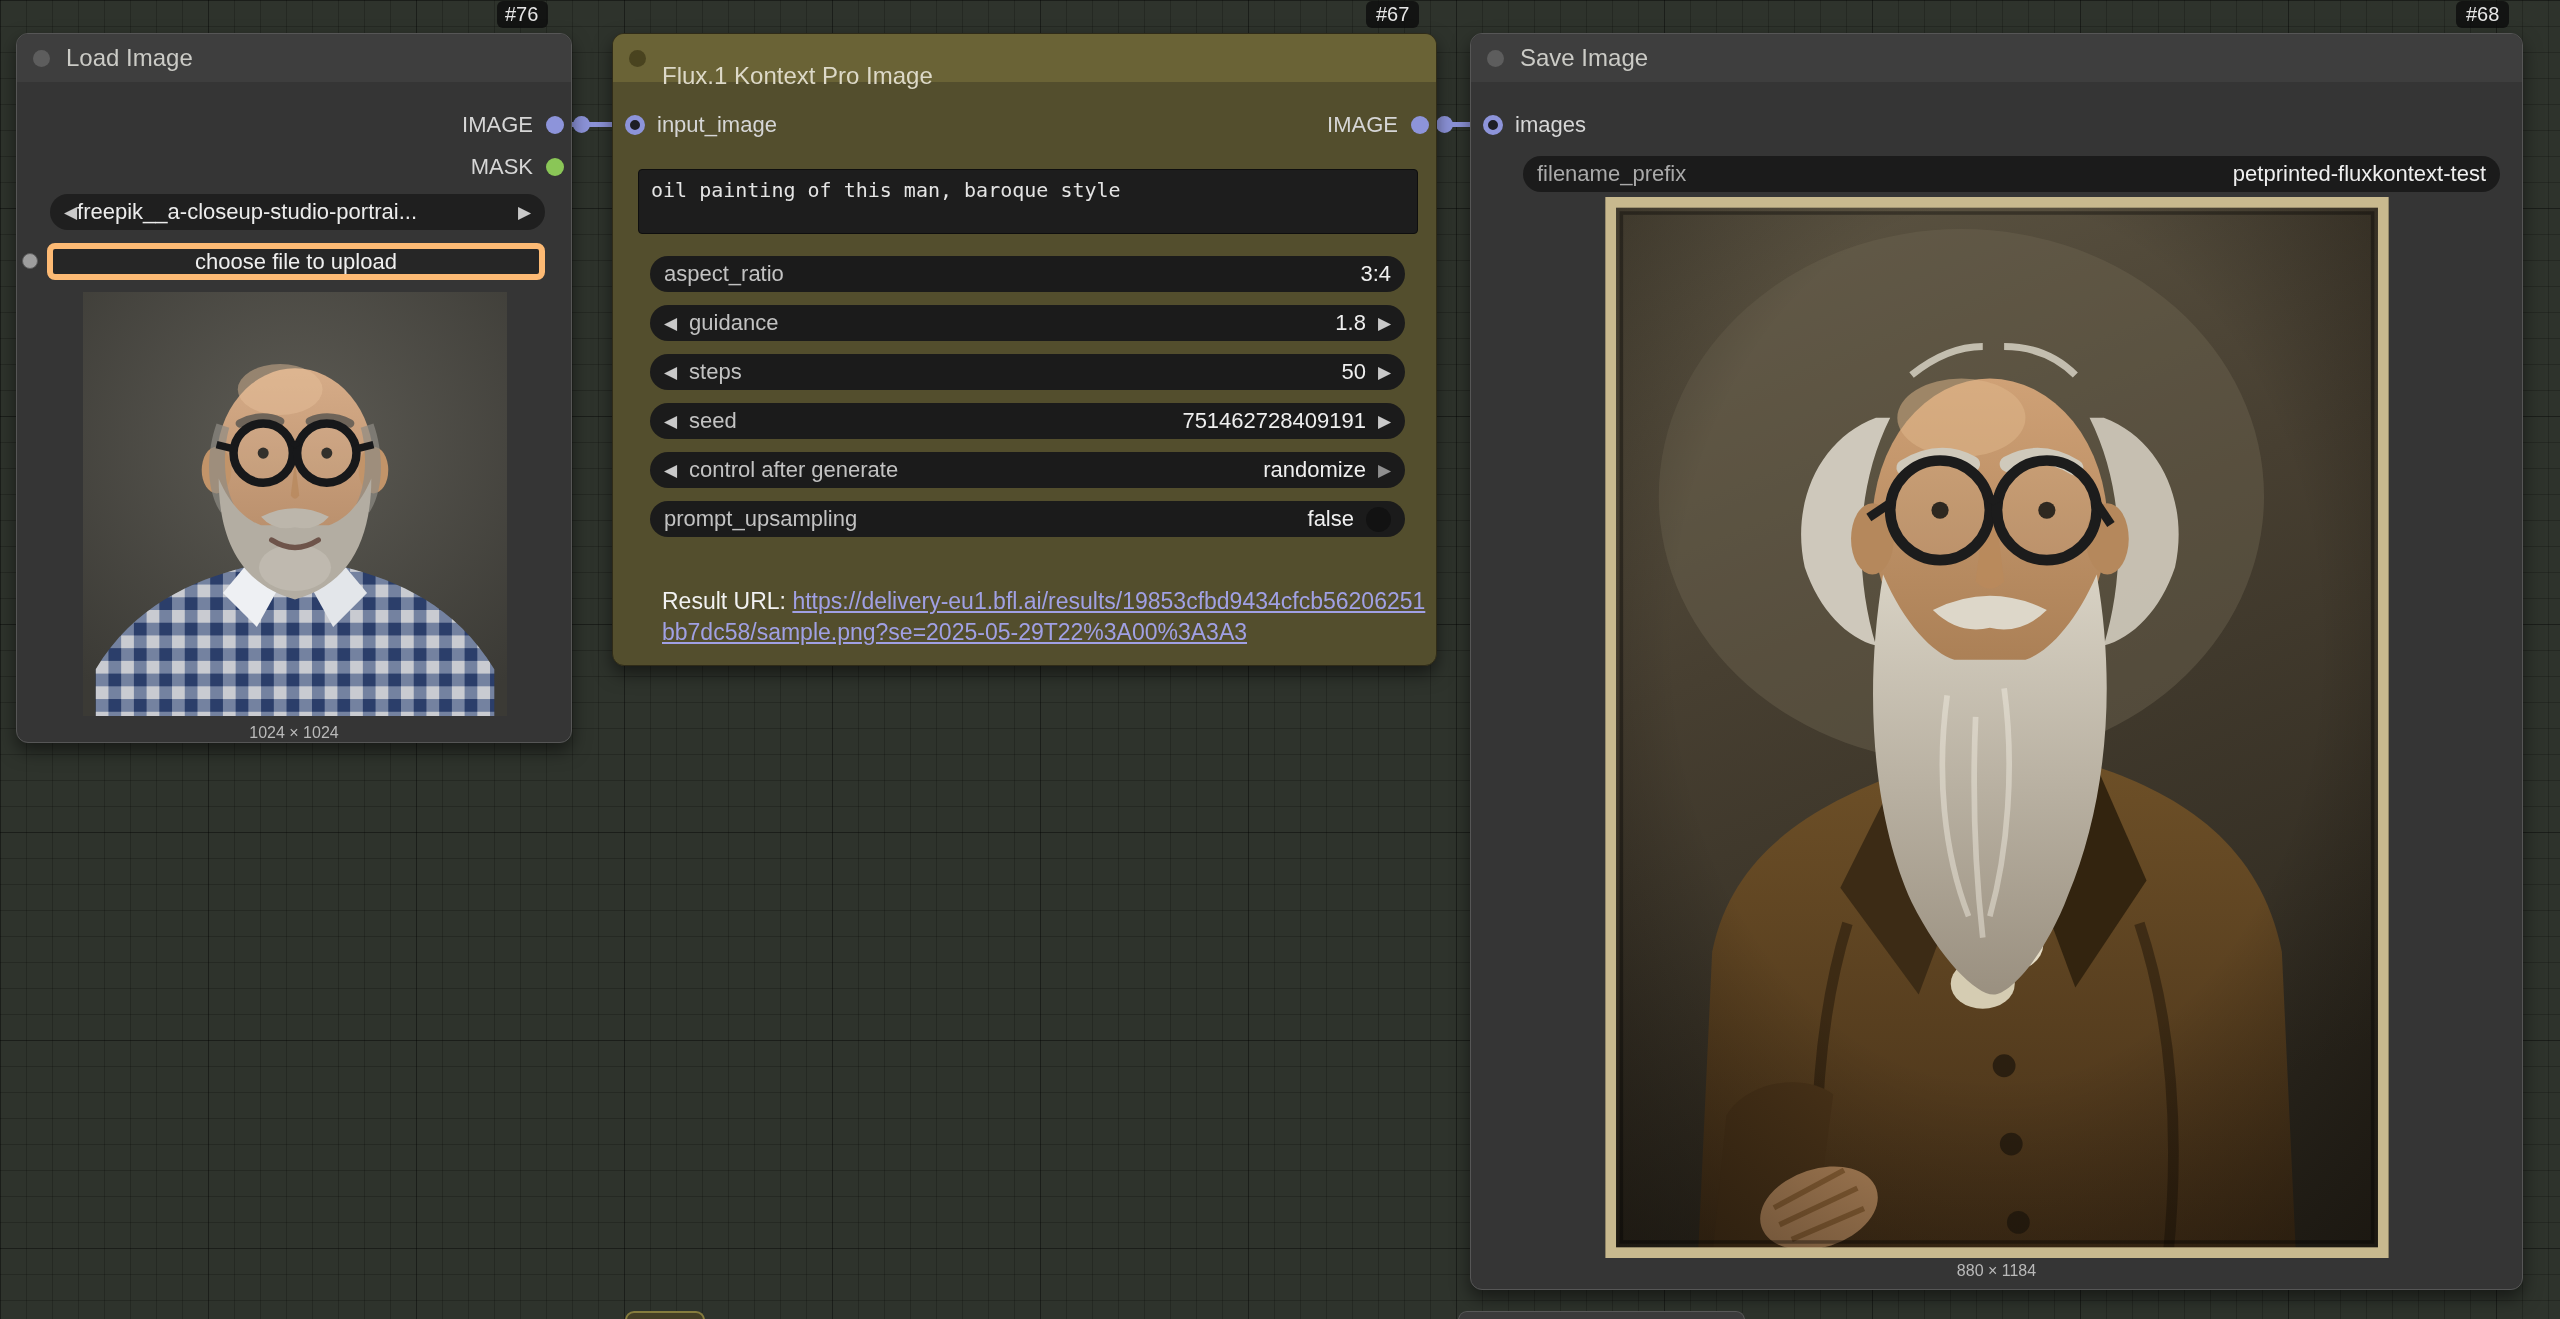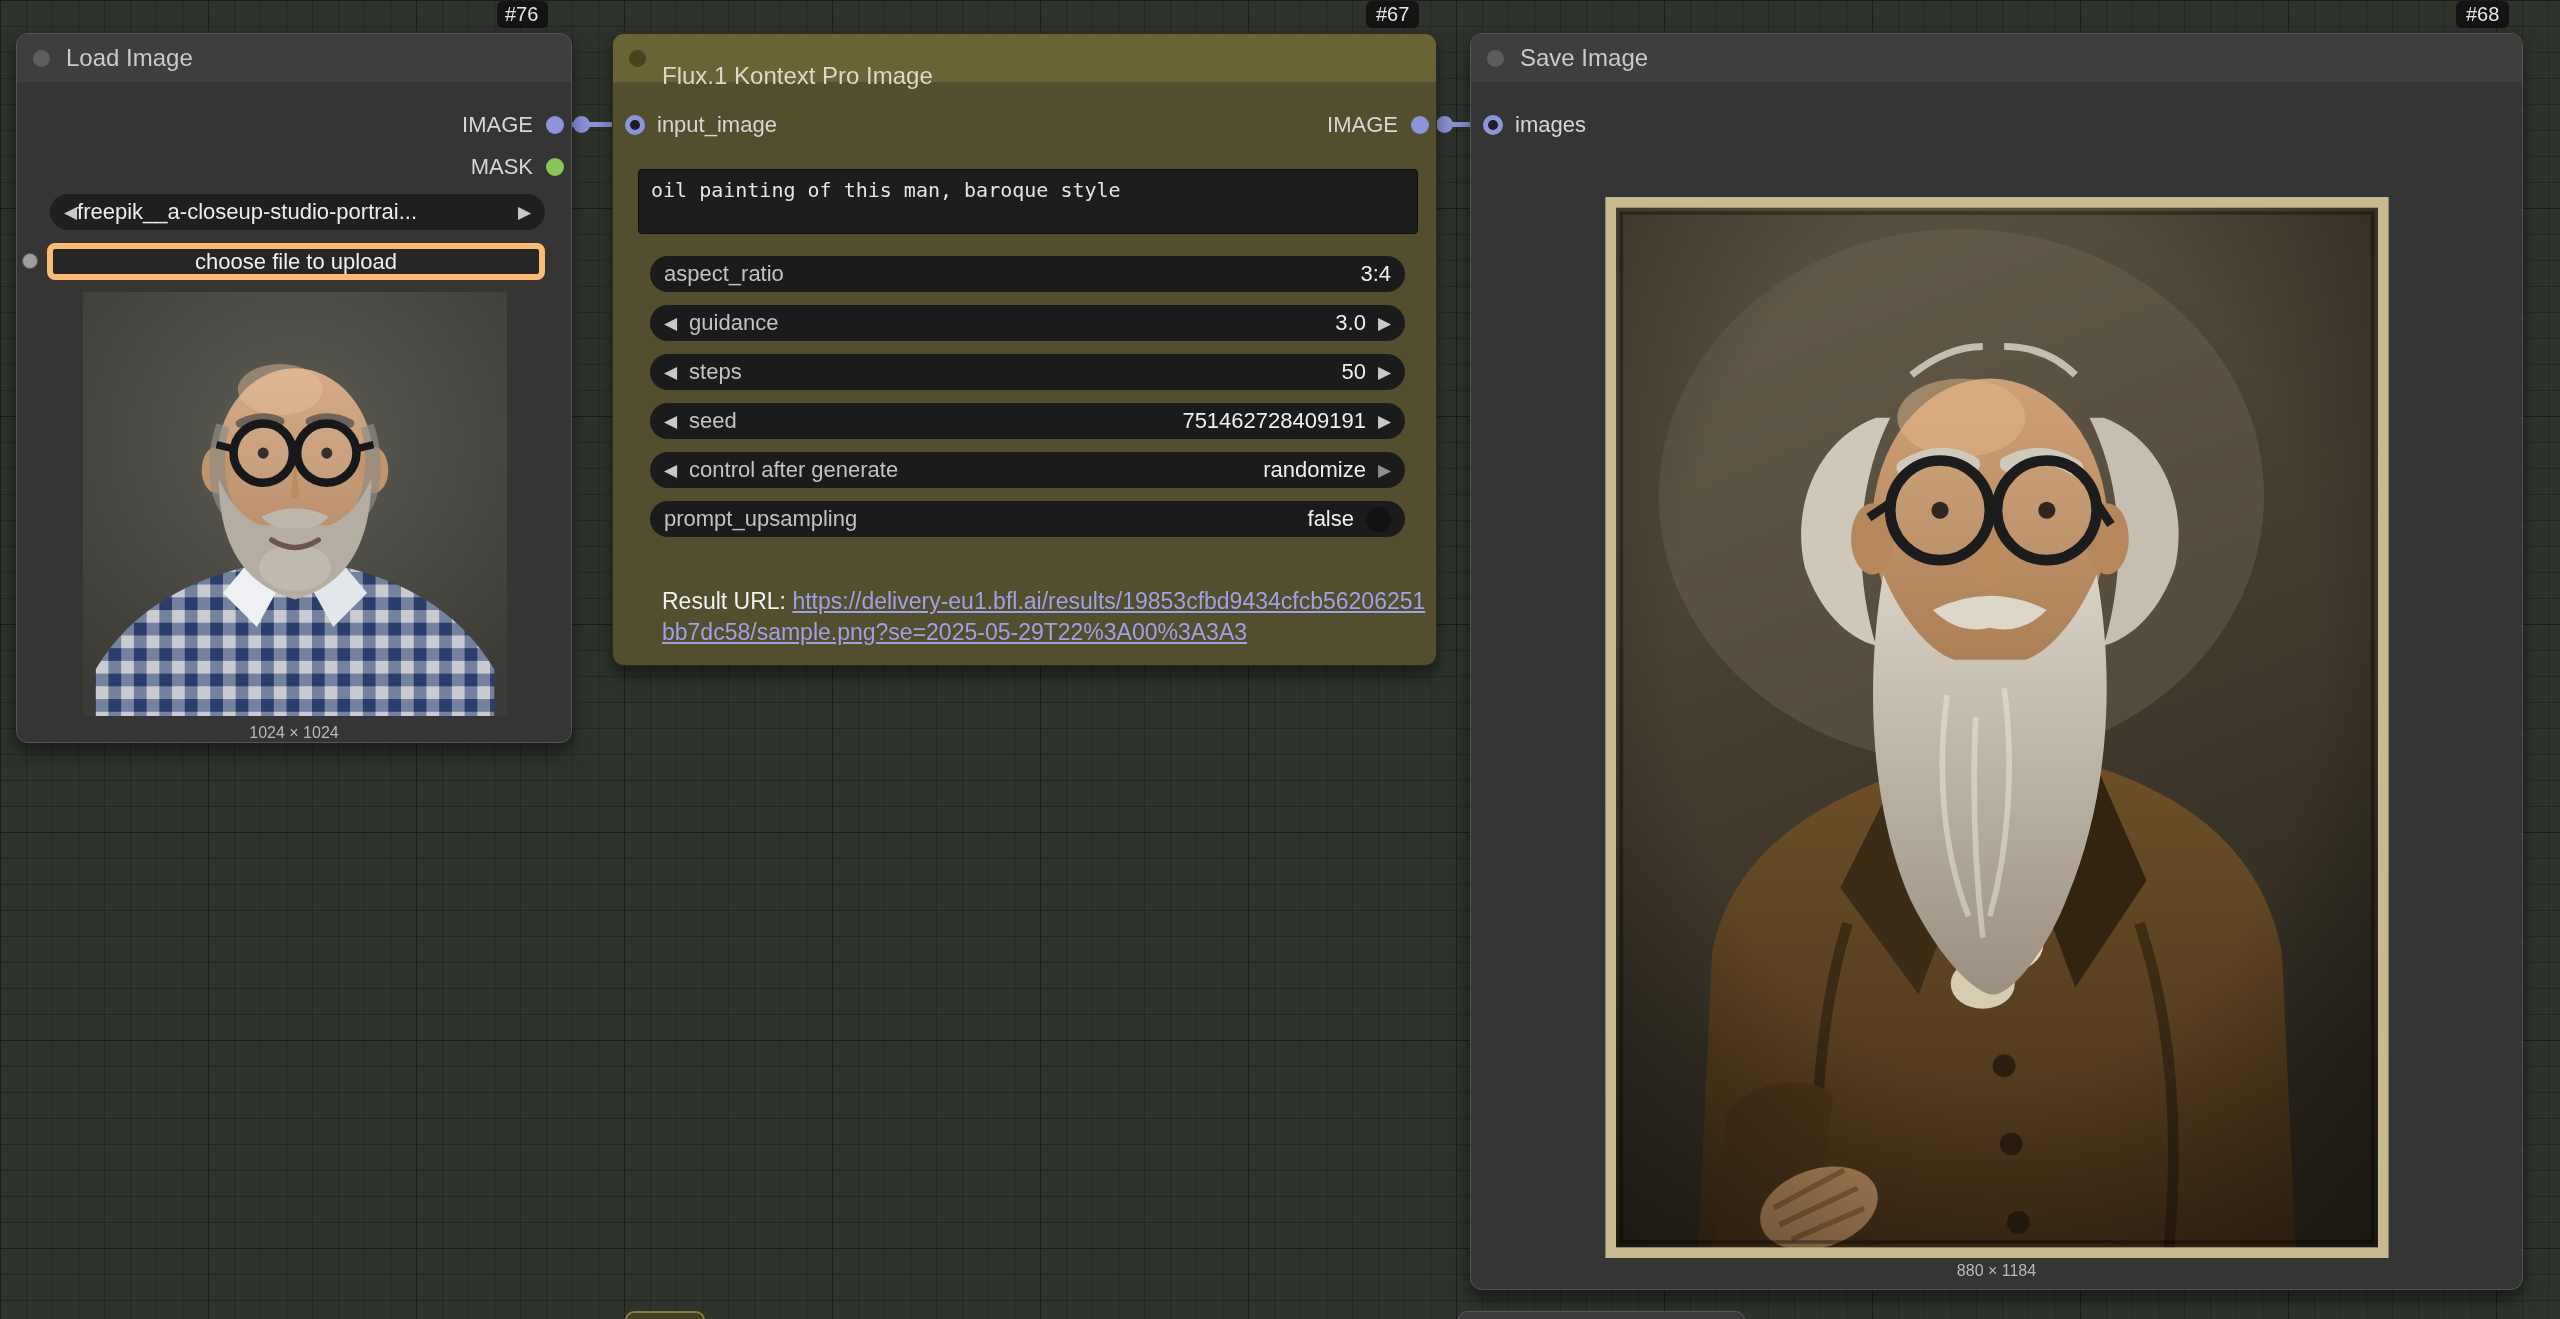--- a/index.html
+++ b/index.html
@@ -172,21 +172,21 @@
     <div class="prompt" style="left:25px;top:135px;width:780px;height:65px;" data-interactable="true">oil painting of this man, baroque style</div>
 
     <div class="widget" style="left:37px;top:222px;width:755px;" data-interactable="true">
       <span class="w-label" data-interactable="false">aspect_ratio</span>
       <span class="w-value" data-interactable="false">3:4</span>
     </div>
 
     <div class="widget" style="left:37px;top:271px;width:755px;" data-interactable="true">
       <span class="arrow" data-interactable="true">◀</span>
       <span class="w-label" data-interactable="false">guidance</span>
-      <span class="w-value" data-interactable="false">3.0</span>
+      <span class="w-value" data-interactable="false">1.8</span>
       <span class="arrow" data-interactable="true">▶</span>
     </div>
 
     <div class="widget" style="left:37px;top:320px;width:755px;" data-interactable="true">
       <span class="arrow" data-interactable="true">◀</span>
       <span class="w-label" data-interactable="false">steps</span>
       <span class="w-value" data-interactable="false">50</span>
       <span class="arrow" data-interactable="true">▶</span>
     </div>
 
@@ -215,20 +215,24 @@
 
   <div class="node gray" style="left:1470px;top:33px;width:1053px;height:1257px;" data-interactable="false">
     <div class="node-header" data-interactable="true">
       <span class="collapse-dot" data-interactable="true"></span>
       <span class="node-title" data-interactable="false">Save Image</span>
     </div>
 
     <span class="dot dot-in" style="left:12px;top:81px;" data-interactable="true"></span>
     <span class="slot-label" style="left:44px;top:77px;" data-interactable="false">images</span>
 
+    <div class="widget" style="left:52px;top:122px;width:977px;" data-interactable="true">
+      <span class="w-label" style="color:#a9a9a9;" data-interactable="false">filename_prefix</span>
+      <span class="w-value" data-interactable="false">petprinted-fluxkontext-test</span>
+    </div>
 
     <div class="img-frame" style="left:134px;top:163px;width:784px;height:1061px;" data-interactable="true">
       <svg viewBox="0 0 220 298" width="784" height="1061" role="img">
         <defs>
           <linearGradient id="obg" x1="0" y1="0" x2="0.3" y2="1">
             <stop offset="0%" stop-color="#5e5644"></stop>
               <stop offset="45%" stop-color="#473f31"></stop>
               <stop offset="100%" stop-color="#2f2a20"></stop>
           </linearGradient>
           <radialGradient id="ovig" cx="50%" cy="42%" r="75%">

